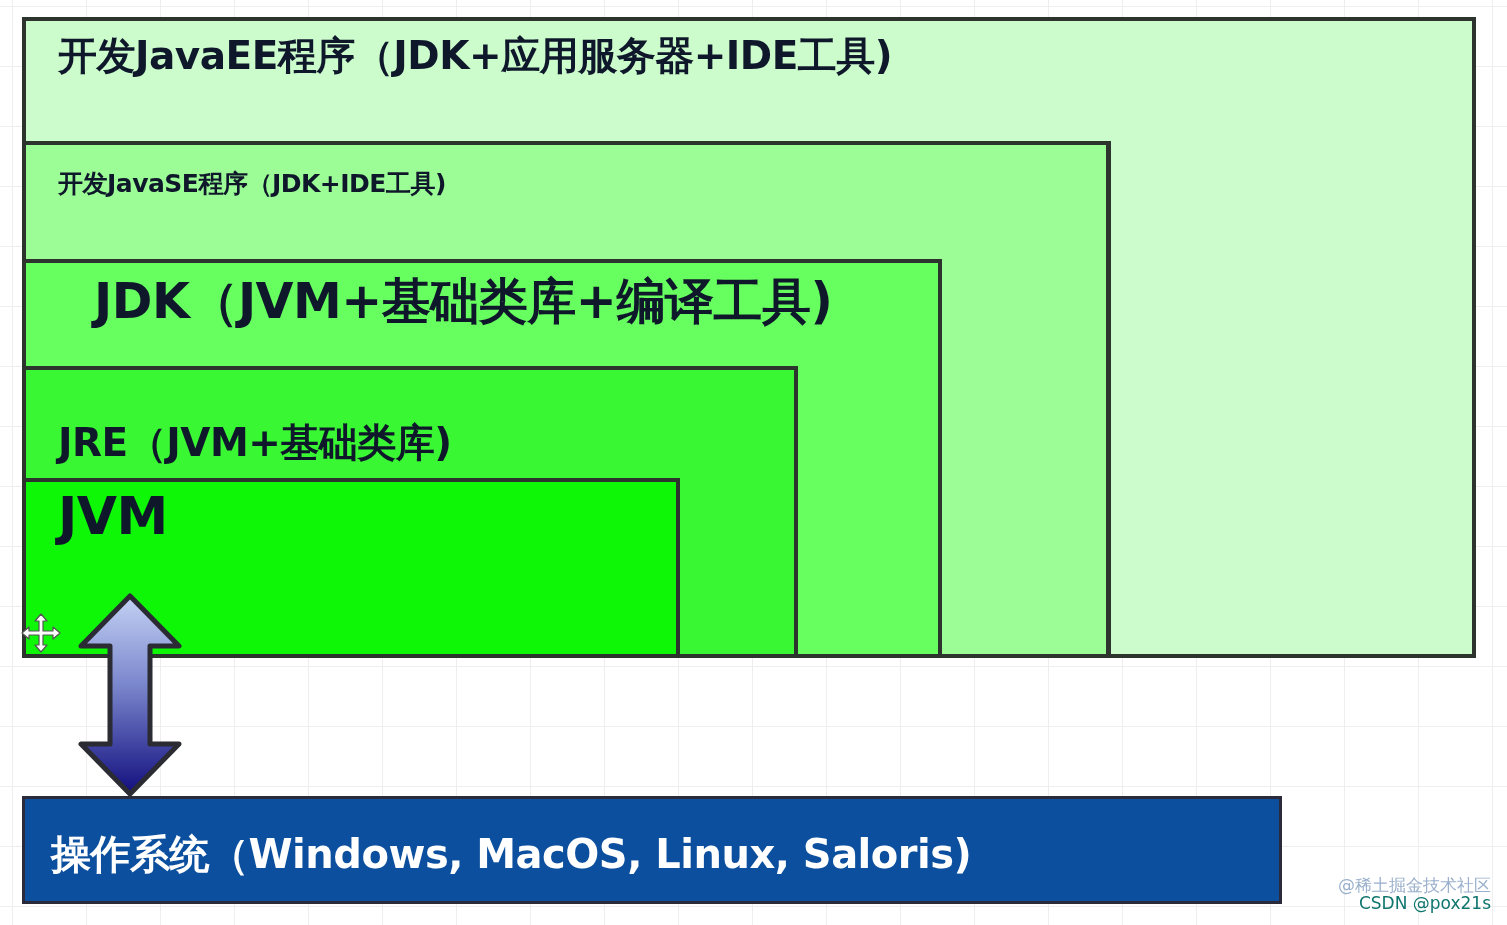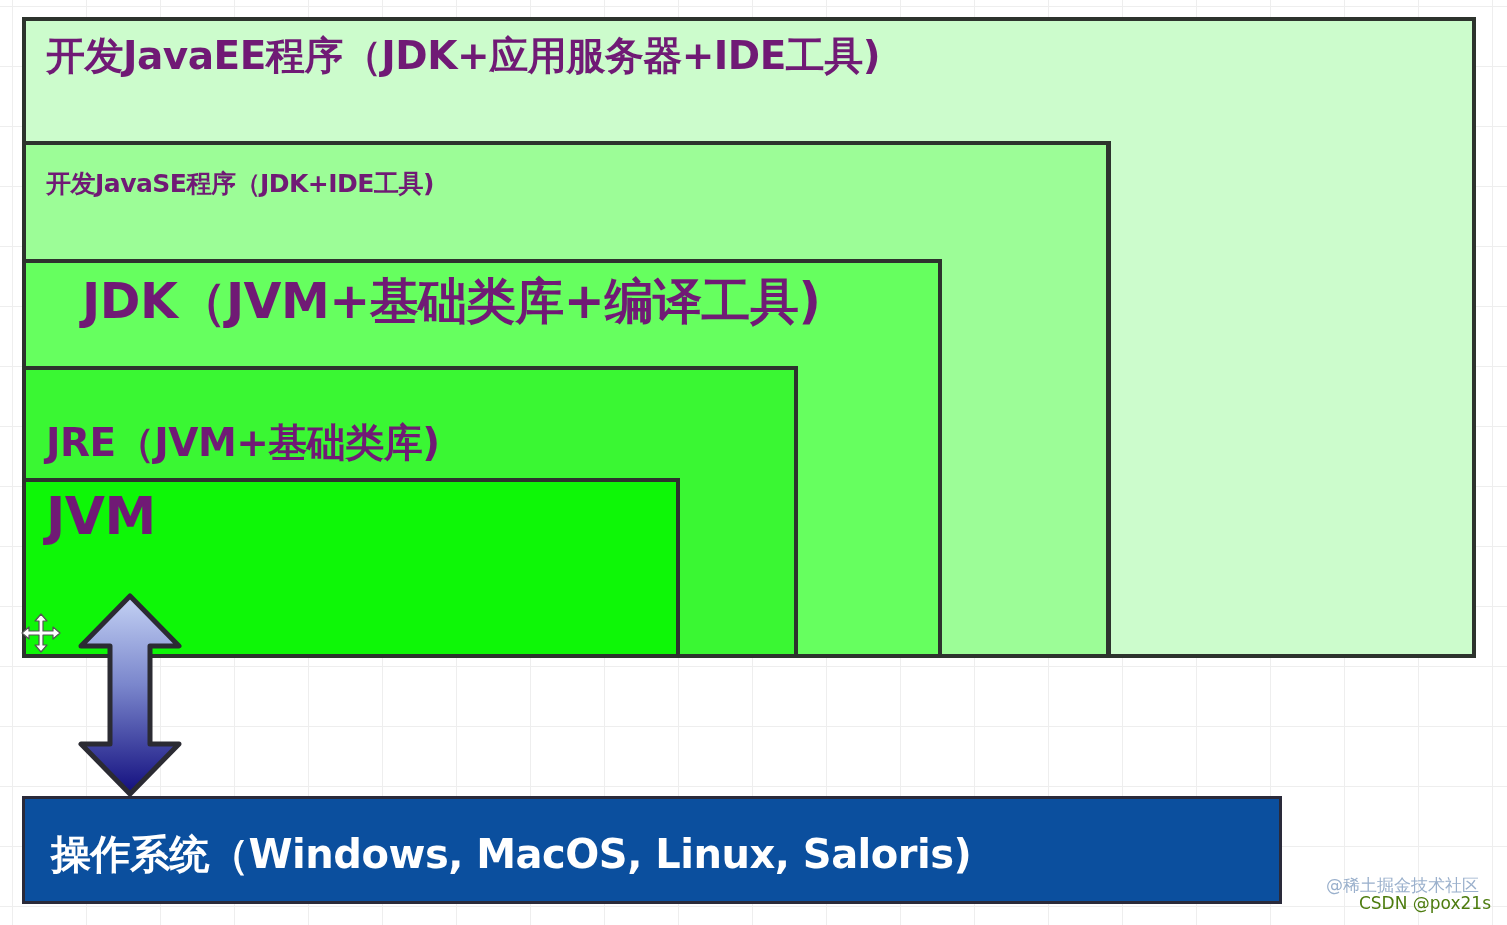--- a/index.html
+++ b/index.html
@@ -11,22 +11,22 @@
         linear-gradient(to bottom, #eeeeee 1px, transparent 1px);
       background-size: 74px 60px;
       background-position: 12px 6px;
       font-family: "DejaVu Sans", "Liberation Sans", sans-serif;
     }
     .box {
       position: absolute; box-sizing: border-box;
       border: 4px solid #2d332d;
     }
     .label {
-      position: absolute; left: 20px; white-space: nowrap;
-      font-weight: bold; color: #701a75; letter-spacing: -0.5px;
+      position: absolute; left: 32px; white-space: nowrap;
+      font-weight: bold; color: #0f172a; letter-spacing: -0.5px;
     }
     #box-ee  { left: 22px; top: 17px;  width: 1454px; height: 641px; background: #ccfccc; }
     #box-se  { left: 22px; top: 141px; width: 1089px; height: 517px; background: #9cfd97; border-right-width: 5px; }
     #box-jdk { left: 22px; top: 259px; width: 920px;  height: 399px; background: #66ff5f; }
     #box-jre { left: 22px; top: 366px; width: 776px;  height: 292px; background: #3af733; }
     #box-jvm { left: 22px; top: 478px; width: 658px;  height: 180px; background: #0ef707; }
     #box-ee .label  { top: 8px;  font-size: 39px; }
     #box-se .label  { top: 6px;  font-size: 25px; margin-top: 16px; }
     #box-jdk .label { top: 6px;  font-size: 49px; margin-left: 36px; }
     #box-jre .label { top: 6px;  font-size: 39px; margin-top: 40px; }
@@ -38,22 +38,22 @@
     #os-bar .label {
       top: 28px; left: 26px; font-size: 40px; color: #ffffff; letter-spacing: -0.5px;
     }
     #arrow { position: absolute; left: 76px; top: 592px; width: 108px; height: 206px; }
     #move-cursor { position: absolute; left: 20px; top: 612px; width: 42px; height: 42px; }
     #watermark {
       position: absolute; right: 16px; top: 876px; text-align: right;
       font-family: "DejaVu Sans", sans-serif; font-size: 17px; line-height: 18px;
       color: #b9c0c8;
     }
-    #watermark .w1 { color: #9ab0cc; margin-right: 12px; }
-    #watermark .w2 { color: #4d7c0f; }
+    #watermark .w1 { color: #9ab0cc; }
+    #watermark .w2 { color: #0f766e; }
   </style>
 </head>
 <body>
 
 <div id="box-ee" class="box">
   <div class="label">开发JavaEE程序（JDK+应用服务器+IDE工具)</div>
 </div>
 <div id="box-se" class="box">
   <div class="label">开发JavaSE程序（JDK+IDE工具)</div>
 </div>

